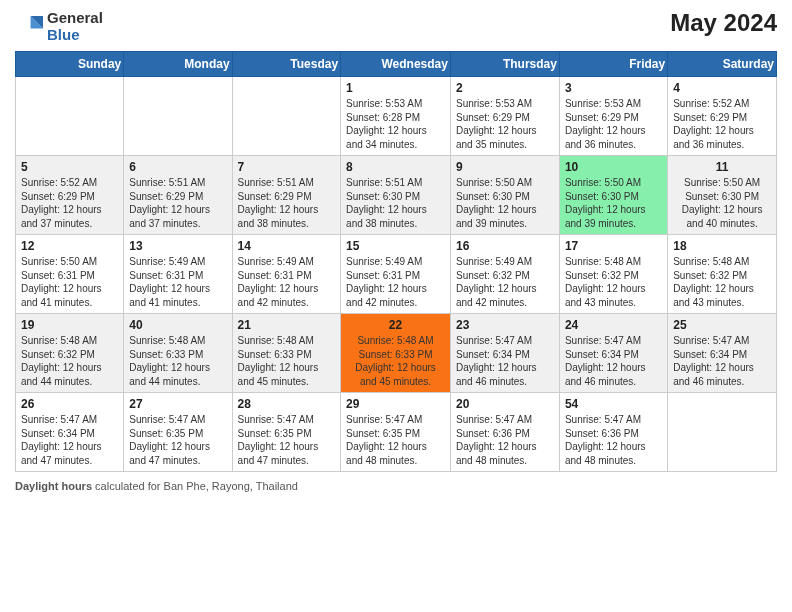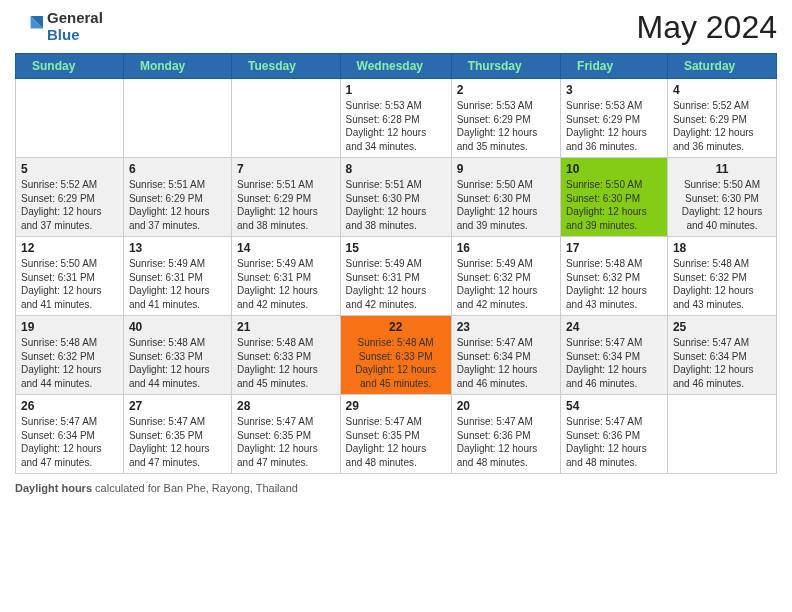--- a/index.html
+++ b/index.html
@@ -43,40 +43,40 @@
       color: #2a6aad;
     }
     .logo-icon {
       width: 28px;
       height: 28px;
     }
     .title-block {
       text-align: right;
     }
     .title-month {
-      font-size: 32px;
-      font-weight: normal;
+      font-size: 24px;
+      font-weight: bold;
       color: #222;
       line-height: 1.1;
     }
     .title-location {
       font-size: 14px;
       color: #444;
     }
     .calendar {
       width: 100%;
       border-collapse: collapse;
       border: 1px solid #ccc;
       font-size: 10.5px;
     }
     .calendar th {
       background: #2a6aad;
-      color: #86efac;
-      text-align: left;
-      padding: 5px 16px;
+      color: #ffffff;
+      text-align: right;
+      padding: 5px 2px;
       font-size: 12px;
       font-weight: bold;
       border: 1px solid #1a5a9d;
     }
     .calendar td {
       border: 1px solid #ccc;
       vertical-align: top;
       padding: 4px 5px;
       width: 113px;
       min-height: 75px;
@@ -183,21 +183,21 @@
             <div class="day-info">Sunrise: 5:51 AM<br>Sunset: 6:29 PM<br>Daylight: 12 hours<br>and 38 minutes.</div>
           </td>
           <td style="background: rgb(240, 240, 240);">
             <span class="day-num">8</span>
             <div class="day-info">Sunrise: 5:51 AM<br>Sunset: 6:30 PM<br>Daylight: 12 hours<br>and 38 minutes.</div>
           </td>
           <td style="background: rgb(240, 240, 240);">
             <span class="day-num">9</span>
             <div class="day-info">Sunrise: 5:50 AM<br>Sunset: 6:30 PM<br>Daylight: 12 hours<br>and 39 minutes.</div>
           </td>
-          <td style="background: #84cc16; margin-top: 16px;">
+          <td style="background: #86efac; margin-top: 16px;">
             <span class="day-num">10</span>
             <div class="day-info">Sunrise: 5:50 AM<br>Sunset: 6:30 PM<br>Daylight: 12 hours<br>and 39 minutes.</div>
           </td>
           <td style="background: rgb(240, 240, 240); text-align: center;">
             <span class="day-num">11</span>
             <div class="day-info">Sunrise: 5:50 AM<br>Sunset: 6:30 PM<br>Daylight: 12 hours<br>and 40 minutes.</div>
           </td>
         </tr>
         <tr>
           <td>

